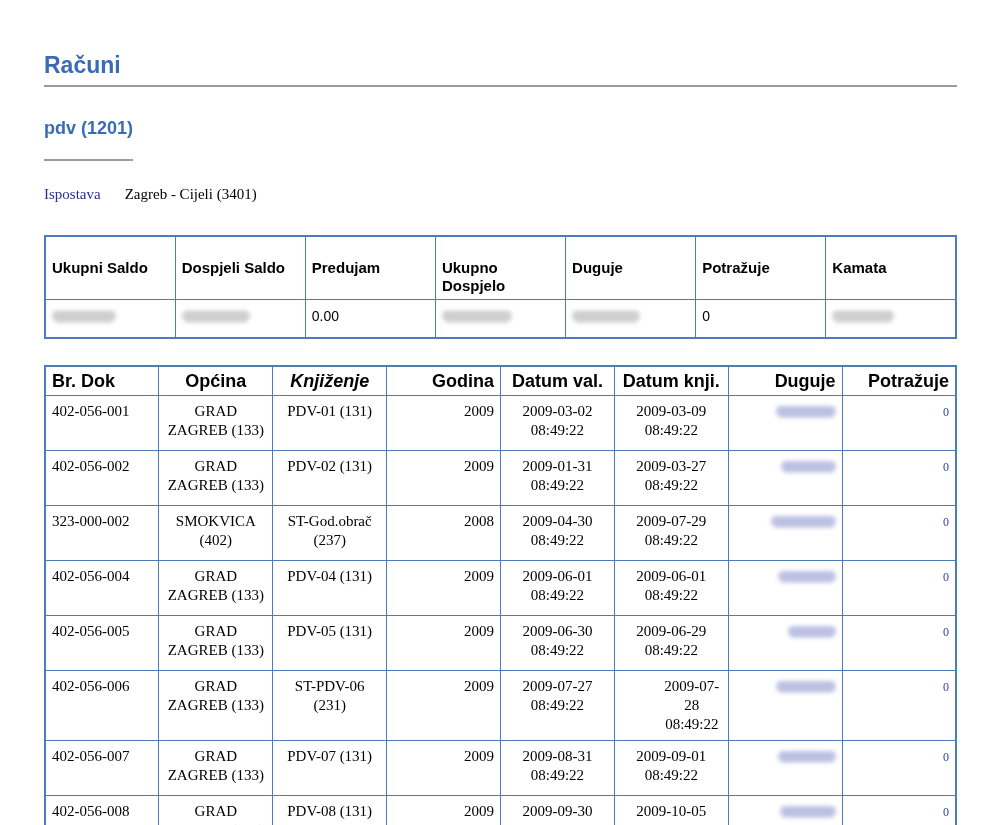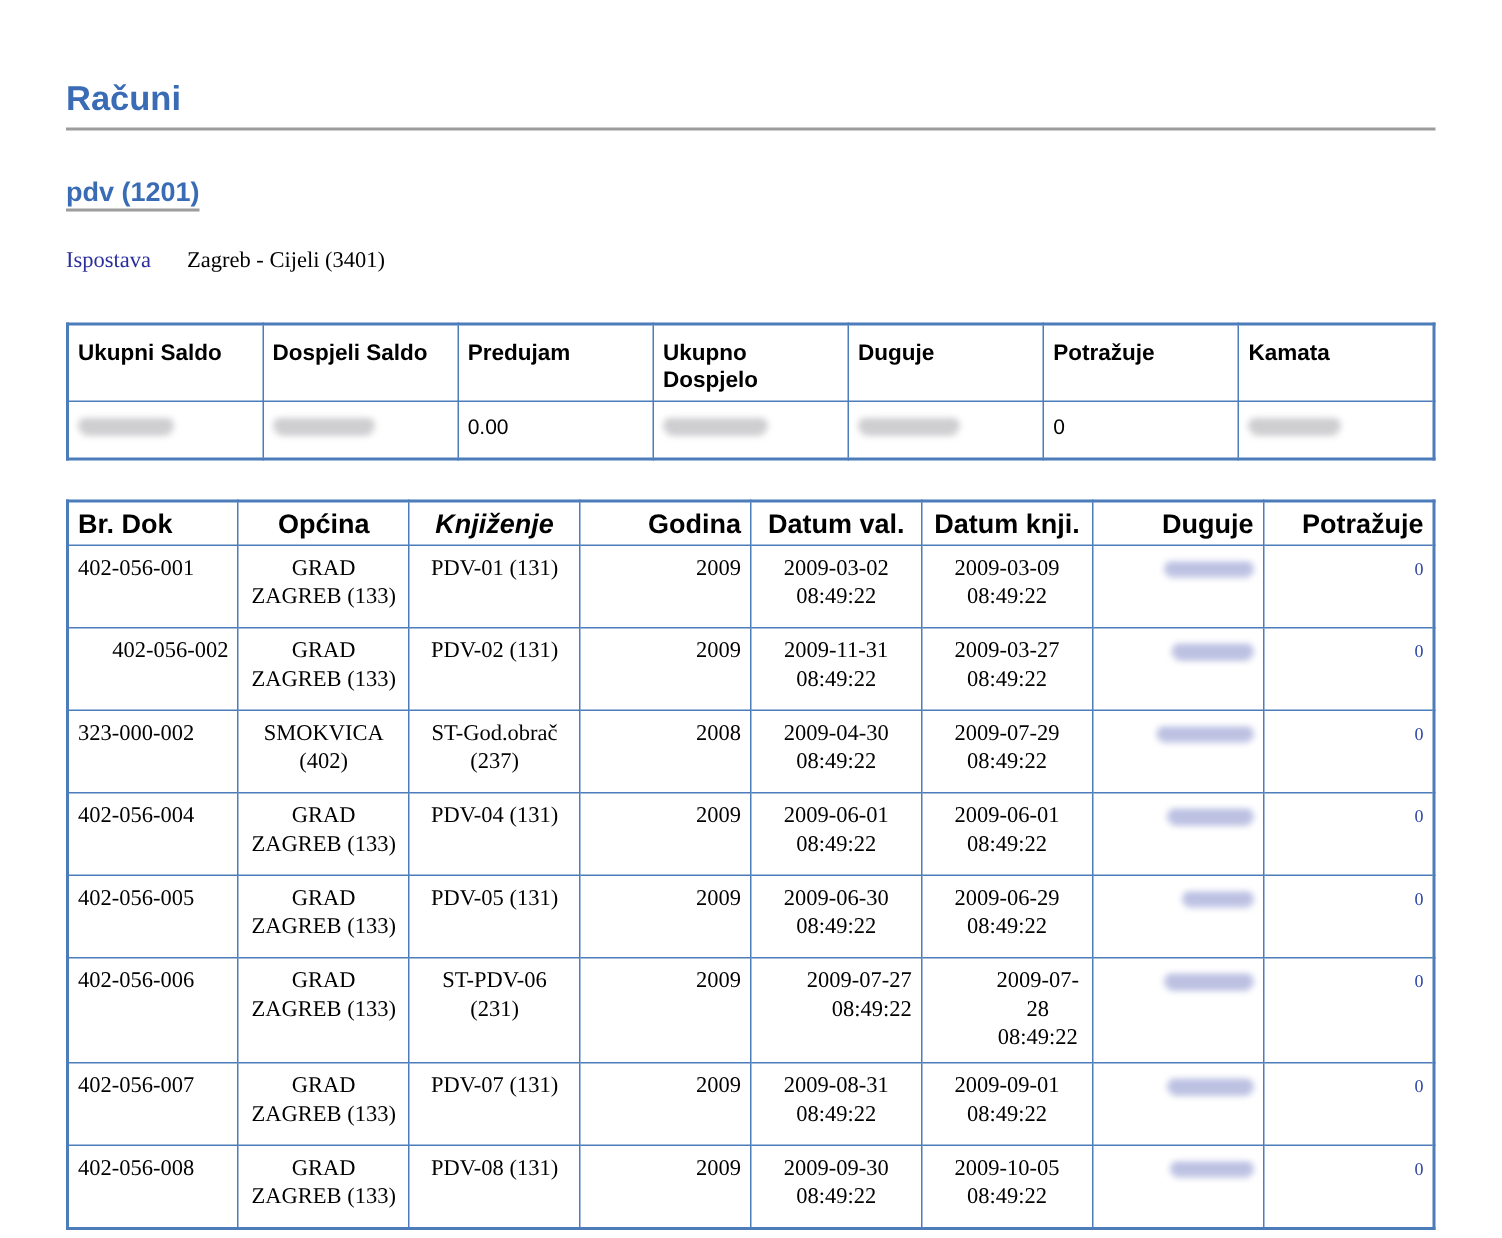--- a/index.html
+++ b/index.html
@@ -11,39 +11,39 @@
 
   
   .page-title{
     margin:52px 0 0 0;padding:0 0 7px 0;
     font-size:23px;line-height:26px;font-weight:bold;color:#3a6cb5;
     border-bottom:2px solid #9c9c9c;
   }
 
   
   .account-link{
-    display:inline-block;margin-top:31px;padding-bottom:0;
+    display:inline-block;margin-top:31px;padding-bottom:20px;
     font-size:18px;line-height:21px;font-weight:bold;color:#3a6cb5;
     text-decoration:none;border-bottom:2px solid #9c9c9c;cursor:pointer;
   }
 
   
   .office-row{
     margin:25px 0 0 0;
     font-family:"Liberation Serif",serif;font-size:15px;line-height:17px;
   }
   .office-row a{color:#2b2f9c;text-decoration:none;margin-right:24px;cursor:pointer;}
 
   
   table{border-collapse:collapse;width:913px;table-layout:fixed;border:2px solid #4d7cba;}
   th,td{border:1px solid #4d7cba;overflow:hidden;}
 
   #summary-table{margin-top:32px;}
   #summary-table th{
-    text-align:left;vertical-align:top;padding:10px 6px 4px 6px;
+    text-align:left;vertical-align:top;padding:22px 6px 4px 6px;
     font-size:15px;line-height:18px;font-weight:bold;height:36px;
   }
   #summary-table td{
     vertical-align:top;padding:8px 6px;font-size:14px;line-height:16px;height:21px;
   }
 
   #documents-table{margin-top:26px;}
   #documents-table th{
     vertical-align:top;padding:5px 6px;
     font-size:18px;line-height:18px;font-weight:bold;height:18px;
@@ -125,25 +125,25 @@
           <td style="text-align: left;">402-056-001</td>
           <td style="text-align: center;">GRAD ZAGREB (133)</td>
           <td style="text-align: center;">PDV-01 (131)</td>
           <td style="text-align: right;">2009</td>
           <td style="text-align: center; margin-left: 36px;">2009-03-02 08:49:22</td>
           <td style="text-align: center;">2009-03-09 08:49:22</td>
           <td style="text-align: right;"><div class="smudge smudge-blue" style="width: 60px;"></div></td>
           <td class="pot-cell" style="text-align: right;"><span>0</span></td>
         </tr>
         <tr>
-          <td style="text-align: right; margin-top: 32px;">402-056-002</td>
+          <td style="text-align: left; margin-top: 32px;">402-056-002</td>
           <td style="text-align: center;">GRAD ZAGREB (133)</td>
           <td style="text-align: center;">PDV-02 (131)</td>
           <td style="text-align: right;">2009</td>
-          <td style="text-align: center;">2009-11-31 08:49:22</td>
+          <td style="text-align: center;">2009-01-31 08:49:22</td>
           <td style="text-align: center;">2009-03-27 08:49:22</td>
           <td style="text-align: right;"><div class="smudge smudge-blue" style="width: 55px;"></div></td>
           <td class="pot-cell" style="text-align: right;"><span>0</span></td>
         </tr>
         <tr>
           <td style="text-align: left;">323-000-002</td>
           <td style="text-align: center;">SMOKVICA (402)</td>
           <td style="text-align: center;">ST-God.obrač (237)</td>
           <td style="text-align: right;">2008</td>
           <td style="text-align: center;">2009-04-30 08:49:22</td>
@@ -169,21 +169,21 @@
           <td style="text-align: center;">2009-06-30 08:49:22</td>
           <td style="text-align: center;">2009-06-29 08:49:22</td>
           <td style="text-align: right;"><div class="smudge smudge-blue" style="width: 48px;"></div></td>
           <td class="pot-cell" style="text-align: right;"><span>0</span></td>
         </tr>
         <tr>
           <td style="text-align: left;">402-056-006</td>
           <td style="text-align: center;">GRAD ZAGREB (133)</td>
           <td style="text-align: center;">ST-PDV-06 (231)</td>
           <td style="text-align: right;">2009</td>
-          <td style="text-align: right;">2009-07-27 08:49:22</td>
+          <td style="text-align: center;">2009-07-27 08:49:22</td>
           <td style="text-align: center; padding-left: 47px;">2009-07-28 08:49:22</td>
           <td style="text-align: right;"><div class="smudge smudge-blue" style="width: 60px;"></div></td>
           <td class="pot-cell" style="text-align: right;"><span>0</span></td>
         </tr>
         <tr>
           <td style="text-align: left;">402-056-007</td>
           <td style="text-align: center;">GRAD ZAGREB (133)</td>
           <td style="text-align: center;">PDV-07 (131)</td>
           <td style="text-align: right;">2009</td>
           <td style="text-align: center;">2009-08-31 08:49:22</td>

